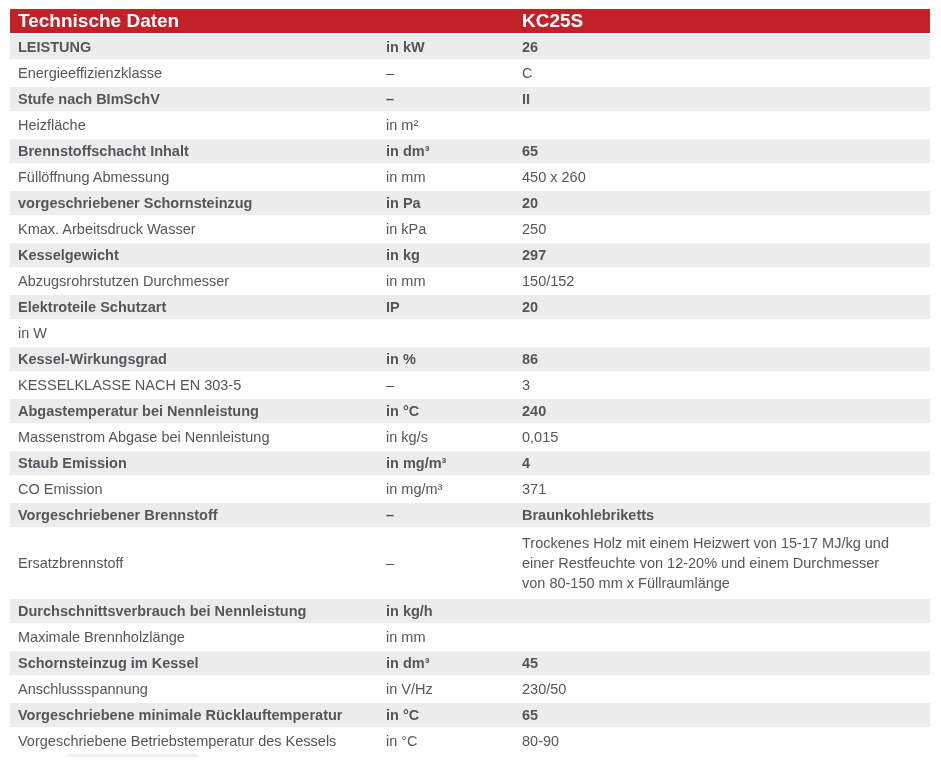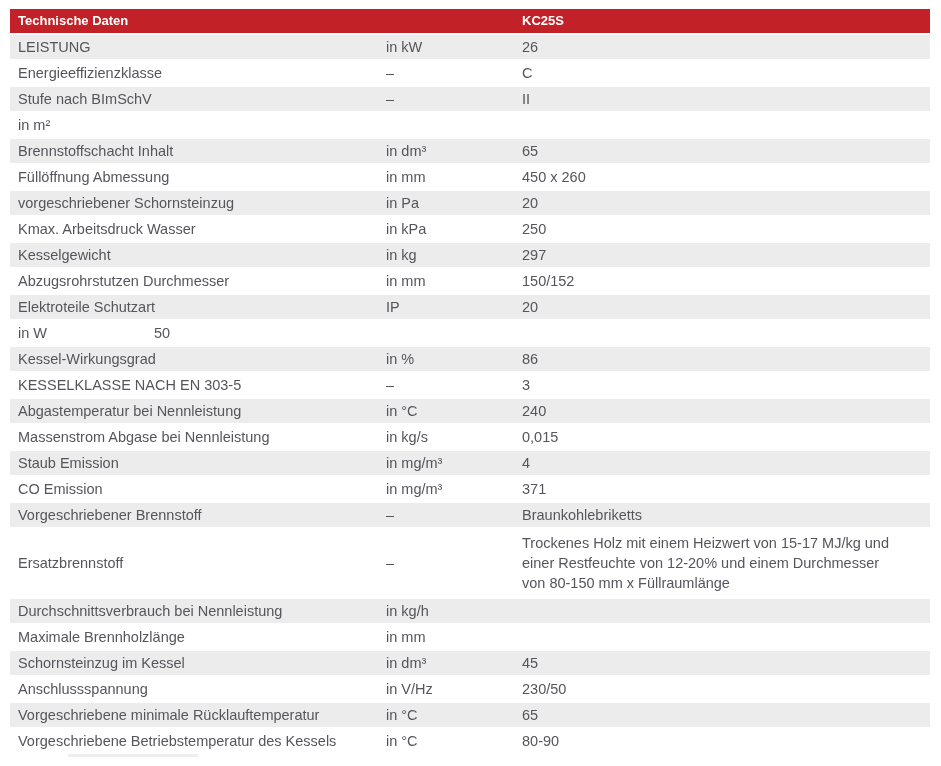--- a/index.html
+++ b/index.html
@@ -19,27 +19,27 @@
     display: flex;
     align-items: center;
     min-height: 26px;
     box-sizing: border-box;
     border-bottom: 2px solid #ffffff;
     background: #ffffff;
     color: var(--text, #55565c);
     font-size: 14.5px;
     line-height: 20px;
   }
-  .row.alt { background: var(--row-alt-bg, #ececec); }
+  .row.alt { background: var(--row-alt-bg, #ececec); font-weight: bold; }
   .row.tall { padding: 4px 0; }
   .row.header {
     background: var(--header-bg, #c22127);
     color: var(--header-text, #ffffff);
     font-weight: bold;
-    font-size: 13px;
+    font-size: 19px;
   }
   .c1 { width: 368px; padding-left: 8px; box-sizing: border-box; }
   .c2 { width: 136px; padding-left: 8px; box-sizing: border-box; }
   .c3 { flex: 1; padding-left: 8px; padding-right: 34px; box-sizing: border-box; }
   .remnant {
     position: absolute;
     left: 68px; top: 754px;
     width: 130px; height: 3px;
     background: #e6e7e9;
     opacity: 0.7;
@@ -65,20 +65,21 @@
     <div class="c1">Energieeffizienzklasse</div>
     <div class="c2">–</div>
     <div class="c3">C</div>
   </div>
       <div class="row alt">
     <div class="c1">Stufe nach BImSchV</div>
     <div class="c2">–</div>
     <div class="c3">II</div>
   </div>
       <div class="row">
+    <div class="c1">Heizfläche</div>
     <div class="c2">in m²</div>
   </div>
       <div class="row alt">
     <div class="c1">Brennstoffschacht Inhalt</div>
     <div class="c2">in dm³</div>
     <div class="c3">65</div>
   </div>
       <div class="row">
     <div class="c1">Füllöffnung Abmessung</div>
     <div class="c2">in mm</div>
@@ -104,21 +105,20 @@
     <div class="c2">in mm</div>
     <div class="c3">150/152</div>
   </div>
       <div class="row alt">
     <div class="c1">Elektroteile Schutzart</div>
     <div class="c2">IP</div>
     <div class="c3">20</div>
   </div>
       <div class="row">
     <div class="c2">in W</div>
-    <div class="c3">50</div>
   </div>
       <div class="row alt">
     <div class="c1">Kessel-Wirkungsgrad</div>
     <div class="c2">in %</div>
     <div class="c3">86</div>
   </div>
       <div class="row">
     <div class="c1">KESSELKLASSE NACH EN 303-5</div>
     <div class="c2">–</div>
     <div class="c3">3</div>

